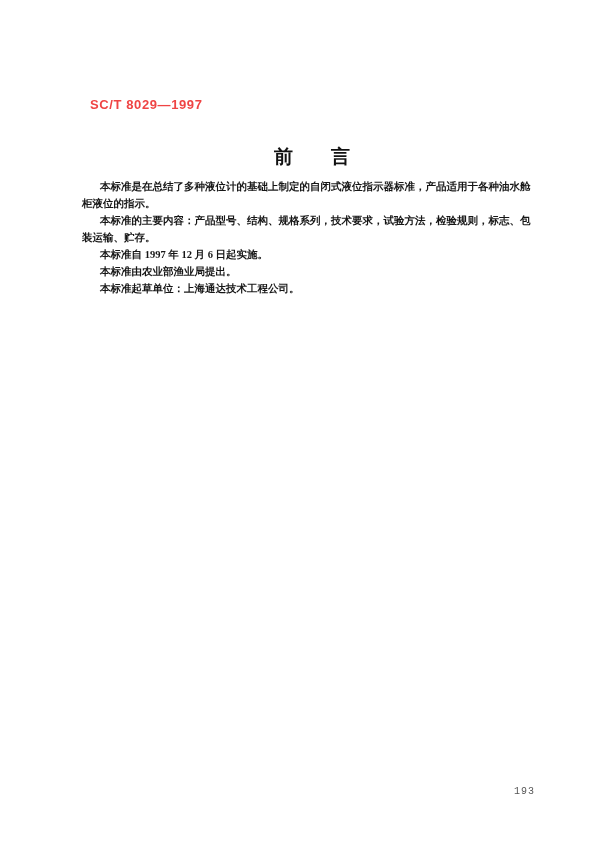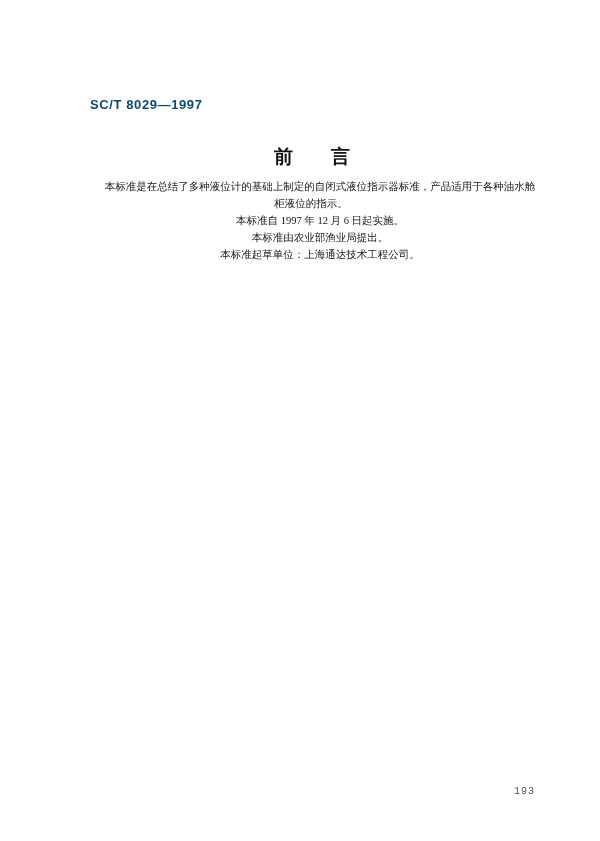--- a/index.html
+++ b/index.html
@@ -17,42 +17,42 @@
     color: #1c1c1c;
   }
   .standard-code {
     position: absolute;
     left: 90px;
     top: 97px;
     font-family: "Liberation Sans", sans-serif;
     font-weight: bold;
     font-size: 13px;
     letter-spacing: 0.6px;
-    color: #0c4a6e;
+    color: #ef4444;
   }
   .foreword-title {
     position: absolute;
     left: 12px;
     top: 144px;
     width: 100%;
     margin: 0;
     text-align: center;
     font-size: 19px;
     font-weight: bold;
     color: #111111;
   }
   .foreword-body {
     position: absolute;
     left: 82px;
     top: 178px;
     width: 458px;
     font-size: 10.5px;
     line-height: 17px;
-    font-weight: 400;
-    text-align: center;
+    font-weight: 700;
+    text-align: left;
     color: #161616;
   }
   .foreword-body p {
     margin: 0;
     text-indent: 18px;
     word-break: break-all;
   }
   .page-number {
     position: absolute;
     left: 514px;
@@ -67,20 +67,21 @@
 <body>
 
 <div class="page">
 
   <div class="standard-code">SC/T 8029—1997</div>
 
   <h1 class="foreword-title">前　　言</h1>
 
   <div class="foreword-body">
     <p>本标准是在总结了多种液位计的基础上制定的自闭式液位指示器标准，产品适用于各种油水舱柜液位的指示。</p>
+    <p>本标准的主要内容：产品型号、结构、规格系列，技术要求，试验方法，检验规则，标志、包装运输、贮存。</p>
     <p>本标准自 1997 年 12 月 6 日起实施。</p>
     <p>本标准由农业部渔业局提出。</p>
     <p>本标准起草单位：上海通达技术工程公司。</p>
   </div>
 
   <div class="page-number">193</div>
 
 </div>
 
 </body></html>

